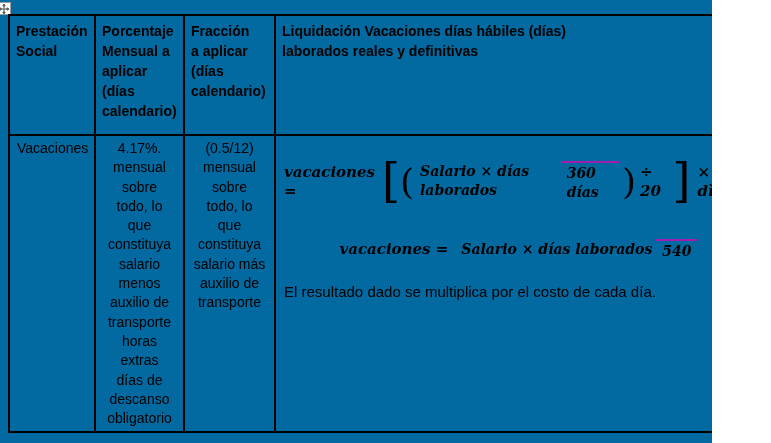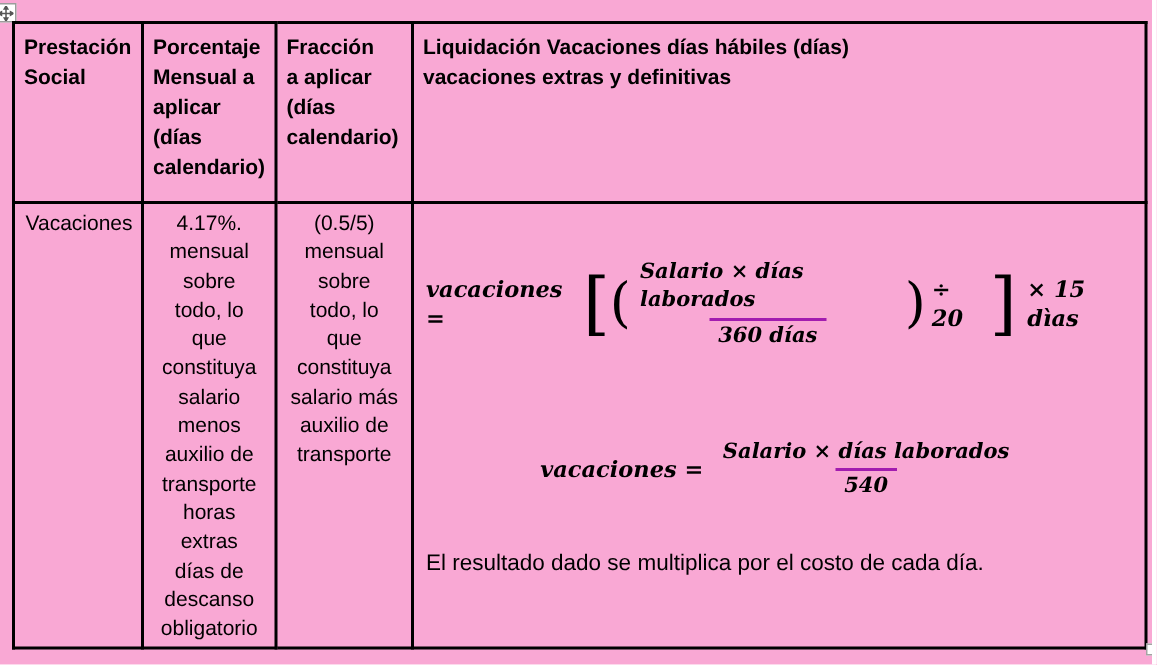--- a/index.html
+++ b/index.html
@@ -1,22 +1,22 @@
 <!DOCTYPE html>
 <html><head>
 <meta charset="utf-8">
 <style>
   * { box-sizing: border-box; margin: 0; padding: 0; }
   html, body { background: #ffffff; }
   body { font-family: "Liberation Sans", sans-serif; color: #000; }
   .page {
     position: relative;
-    width: 768px;
+    width: 712px;
     height: 443px;
-    background: #f9a8d4;
+    background: #0369a1;
     overflow: hidden;
   }
   
   .move-handle {
     position: absolute;
     left: -3px; top: 2px;
     width: 14px; height: 13px;
     border: 1px solid #9c9c9c;
     background: #fff;
     display: flex; align-items: center; justify-content: center;
@@ -67,24 +67,24 @@
     font-family: "DejaVu Serif", serif;
     font-weight: bold;
     font-style: italic;
     font-size: 15px;
     color: #000;
   }
   .formula-1 { margin-top: 13px; }
   .formula-2 { margin-top: 36px; }
   .frac {
     display: inline-flex;
-    flex-direction: column;
+    flex-direction: row;
     align-items: center;
     font-size: 14px;
-    margin: 11px 2px;
+    margin: 0 2px;
     justify-content: flex-end;
   }
   .frac .num { padding: 0 4px 1px; }
   .frac .den { border-top: 2px solid #a21caf; padding: 1px 6px 0; }
   .bracket {
     font-style: normal;
     font-weight: normal;
     line-height: 0.85;
     font-family: "DejaVu Serif", serif;
   }
@@ -134,40 +134,40 @@
       <th>Porcentaje
 Mensual a
 aplicar
 (días
 calendario)</th>
       <th>Fracción
 a aplicar
 (días
 calendario)</th>
       <th>Liquidación Vacaciones días hábiles (días)
-vacaciones extras y definitivas</th>
+laborados reales y definitivas</th>
     </tr>
     <tr>
       <td class="c-left">Vacaciones</td>
       <td class="c-center">4.17%.
 mensual
 sobre
 todo, lo
 que
 constituya
 salario
 menos
 auxilio de
 transporte
 horas
 extras
 días de
 descanso
 obligatorio</td>
-      <td class="c-center">(0.5/5)
+      <td class="c-center">(0.5/12)
 mensual
 sobre
 todo, lo
 que
 constituya
 salario más
 auxilio de
 transporte</td>
       <td class="c-formulas">
 

